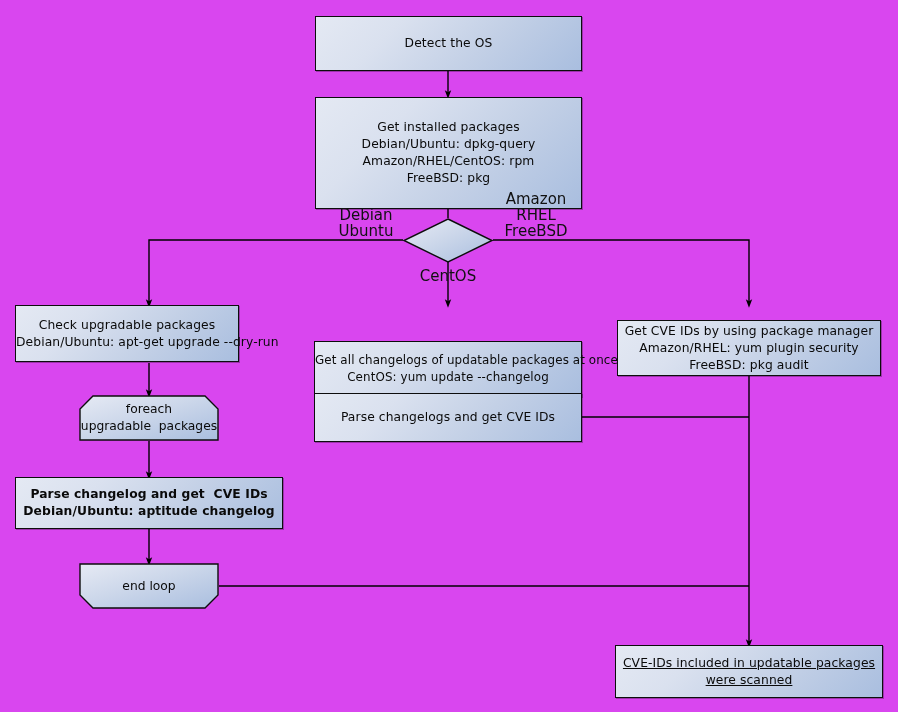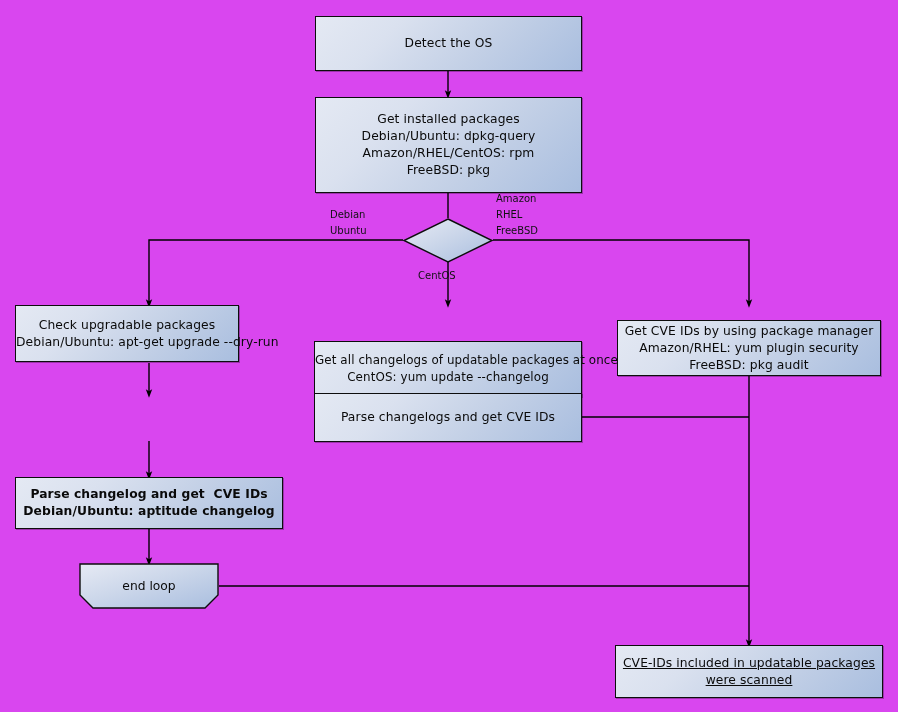--- a/index.html
+++ b/index.html
@@ -67,25 +67,25 @@
     font-size: 12.3px;
     line-height: 17px;
     color: #0a0a0a;
     white-space: pre;
   }
   .diamond-wrap {
     position: absolute;
   }
   .edge-label {
     position: absolute;
-    font-size: 10px;
+    font-size: 15px;
     line-height: 16px;
     color: #0a0a0a;
     white-space: pre;
-    text-align: left;
+    text-align: center;
     color: #111;
   }
 </style>
 </head>
 <body>
 
 <div id="canvas">
 
   <svg class="edges" viewBox="0 0 898 712" xmlns="http://www.w3.org/2000/svg">
     <defs>
@@ -118,21 +118,21 @@
       <path d="M749,361 L749,644" marker-end="url(#arrow)"></path>
 
       <path d="M219,586 L749,586"></path>
     </g>
   </svg>
 
   <div class="node rect" style="left:315px; top:16px; width:267px; height:55px;">
     <span class="label">Detect the OS</span>
   </div>
 
-  <div class="node rect" style="left:315px; top:97px; width:267px; height:96px;">
+  <div class="node rect" style="left:315px; top:97px; width:267px; height:112px;">
     <span class="label">Get installed packages
 Debian/Ubuntu: dpkg-query
 Amazon/RHEL/CentOS: rpm
 FreeBSD: pkg</span>
   </div>
 
   <div class="diamond-wrap" style="left:403px; top:218px; width:90px; height:45px;">
     <svg class="shape-svg" width="90" height="45" viewBox="0 0 90 45">
       <defs>
         <linearGradient id="gradDiamond" x1="0" y1="0" x2="1" y2="1">
@@ -163,20 +163,34 @@
     <span class="label">Get all changelogs of updatable packages at once
 CentOS: yum update --changelog</span>
   </div>
 
   <div class="node rect" style="left:617px; top:320px; width:264px; height:56px;">
     <span class="label">Get CVE IDs by using package manager
 Amazon/RHEL: yum plugin security
 FreeBSD: pkg audit</span>
   </div>
 
+  <div style="position:absolute; left:79px; top:395px; width:140px; height:46px;">
+    <svg class="shape-svg" width="140" height="46" viewBox="0 0 140 46">
+      <defs>
+        <linearGradient id="gradLoopStart" x1="0" y1="0" x2="1" y2="1">
+          <stop offset="0%" stop-color="#e6eaf4"></stop>
+          <stop offset="45%" stop-color="#ccd7ea"></stop>
+          <stop offset="100%" stop-color="#a9bedf"></stop>
+        </linearGradient>
+      </defs>
+      <path d="M14,1 L126,1 L139,14 L139,45 L1,45 L1,14 Z" fill="url(#gradLoopStart)" stroke="#0d0d0d" stroke-width="1.4"></path>
+    </svg>
+    <div class="shape-text">foreach
+upgradable  packages</div>
+  </div>
 
   <div class="node rect" style="left:314px; top:393px; width:268px; height:49px;">
     <span class="label">Parse changelogs and get CVE IDs</span>
   </div>
 
   <div class="node rect" style="left:15px; top:477px; width:268px; height:52px;font-weight:bold;">
     <span class="label">Parse changelog and get  CVE IDs
 Debian/Ubuntu: aptitude changelog</span>
   </div>
 

